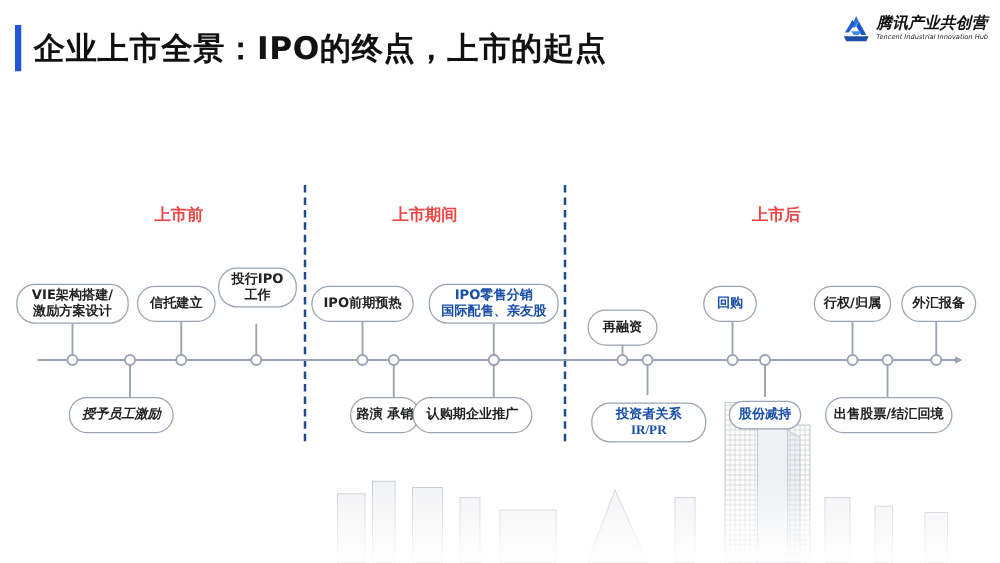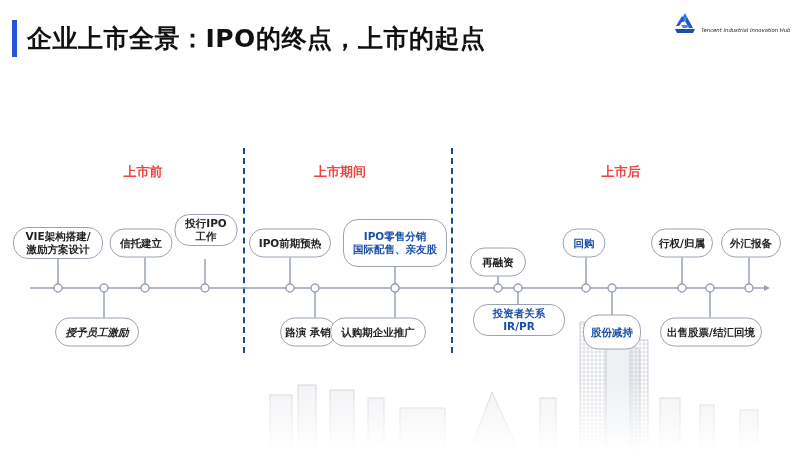--- a/index.html
+++ b/index.html
@@ -53,20 +53,21 @@
 <div class="title">企业上市全景：IPO的终点，上市的起点</div>
 
 <div class="logo">
   <svg class="logo-mark" viewBox="0 0 24 24">
     <polygon points="12,1 7,10 11,10 14,5" fill="#2a7ae2"></polygon>
     <polygon points="14,5 20,16 16,16 12,9" fill="#1a56c4"></polygon>
     <polygon points="3,14 9,4 11,7 6,14" fill="#1d5ad0"></polygon>
     <polygon points="2,17 22,17 20,21 4,21" fill="#1a4fa8"></polygon>
     <polygon points="8,13 16,13 14,16 10,16" fill="#3b8af0"></polygon>
   </svg>
+  <div class="logo-cn">腾讯产业共创营</div>
   <div class="logo-en">Tencent Industrial Innovation Hub</div>
 </div>
 
 <svg class="skyline" width="800" height="450">
   <defs>
     <linearGradient id="fadeV" x1="0" y1="0" x2="0" y2="1">
       <stop offset="0" stop-color="#ffffff" stop-opacity="0"></stop>
       <stop offset="1" stop-color="#ffffff" stop-opacity="1"></stop>
     </linearGradient>
     <pattern id="grid" width="4" height="4" patternUnits="userSpaceOnUse">
@@ -163,48 +164,48 @@
     <div class="box" style="left: 290px; top: 243px; width: 82px; height: 29px;">
       <div>
         <span>IPO前期预热</span>
       </div>
     </div>
     <div class="box" style="left: 308px; top: 332px; width: 56px; height: 29px;">
       <div>
         <span>路演 承销</span>
       </div>
     </div>
-    <div class="box blue" style="left: 395px; top: 243px; width: 104px; height: 48px;">
+    <div class="box blue" style="left: 395px; top: 243px; width: 104px; height: 32px;">
       <div>
         <span>IPO零售分销</span>
         <span>国际配售、亲友股</span>
       </div>
     </div>
     <div class="box" style="left: 378px; top: 332px; width: 96px; height: 29px;">
       <div>
         <span>认购期企业推广</span>
       </div>
     </div>
     <div class="box" style="left: 498px; top: 243px; width: 56px; height: 29px; margin-top: 19px;">
       <div>
         <span>再融资</span>
       </div>
     </div>
-    <div class="box blue" style="left: 519px; top: 320px; width: 92px; height: 32px;">
+    <div class="box blue" style="left: 519px; top: 338px; width: 92px; height: 32px; font-family: Liberation Serif, serif;">
       <div>
         <span>投资者关系</span>
         <span>IR/PR</span>
       </div>
     </div>
     <div class="box blue" style="left: 584px; top: 243px; width: 43px; height: 29px;">
       <div>
         <span>回购</span>
       </div>
     </div>
-    <div class="box blue" style="left: 612px; top: 332px; width: 58px; height: 35px;">
+    <div class="box blue" style="left: 612px; top: 332px; width: 58px; height: 23px;">
       <div>
         <span>股份减持</span>
       </div>
     </div>
     <div class="box" style="left: 682px; top: 243px; width: 62px; height: 29px;">
       <div>
         <span>行权/归属</span>
       </div>
     </div>
     <div class="box" style="left: 711px; top: 332px; width: 102px; height: 29px;">

